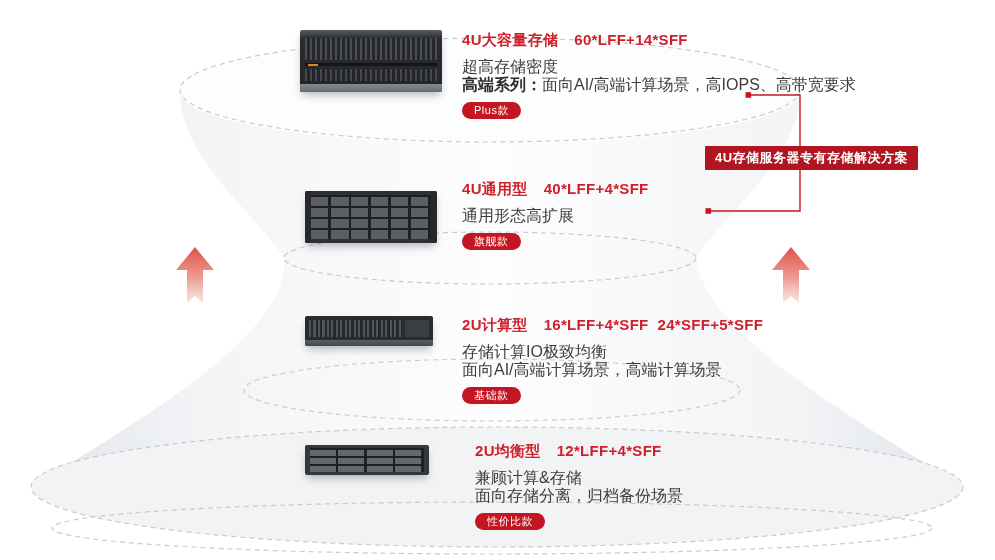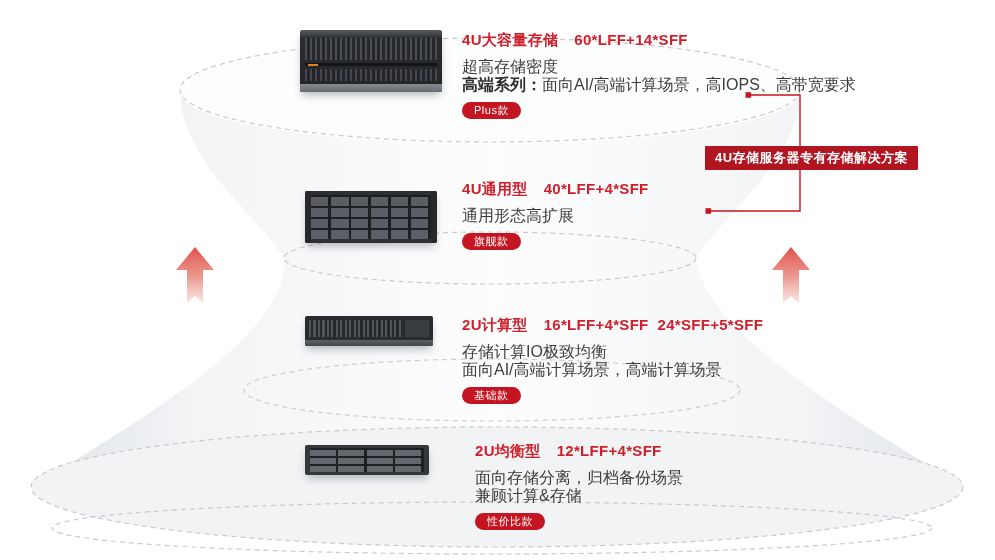--- a/index.html
+++ b/index.html
@@ -159,18 +159,18 @@
     <div class="tier-line">存储计算IO极致均衡</div>
     <div class="tier-line">面向AI/高端计算场景，高端计算场景</div>
     <span class="badge">基础款</span>
   </div>
 
   <div class="server" id="server4">
     <div class="bays"></div>
   </div>
   <div class="tier-text" id="t4-text">
     <div class="tier-title"><span>2U均衡型</span><span class="tier-spec">12*LFF+4*SFF</span></div>
+    <div class="tier-line">兼顾计算&amp;存储</div>
     <div class="tier-line">面向存储分离，归档备份场景</div>
-    <div class="tier-line">兼顾计算&amp;存储</div>
     <span class="badge">性价比款</span>
   </div>
 
 </div>
 
 </body></html>

